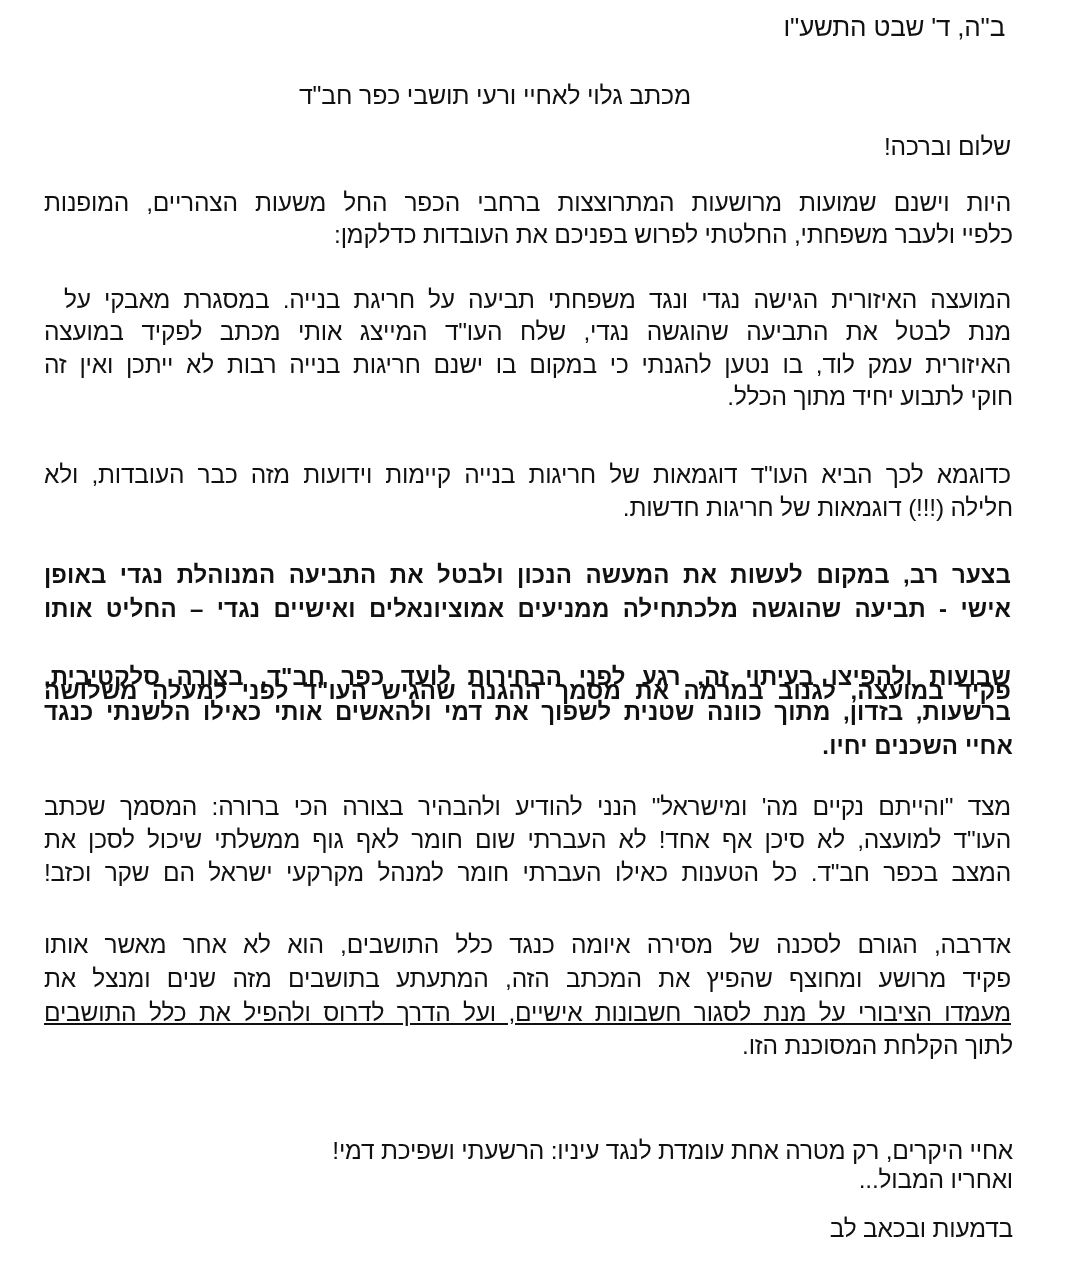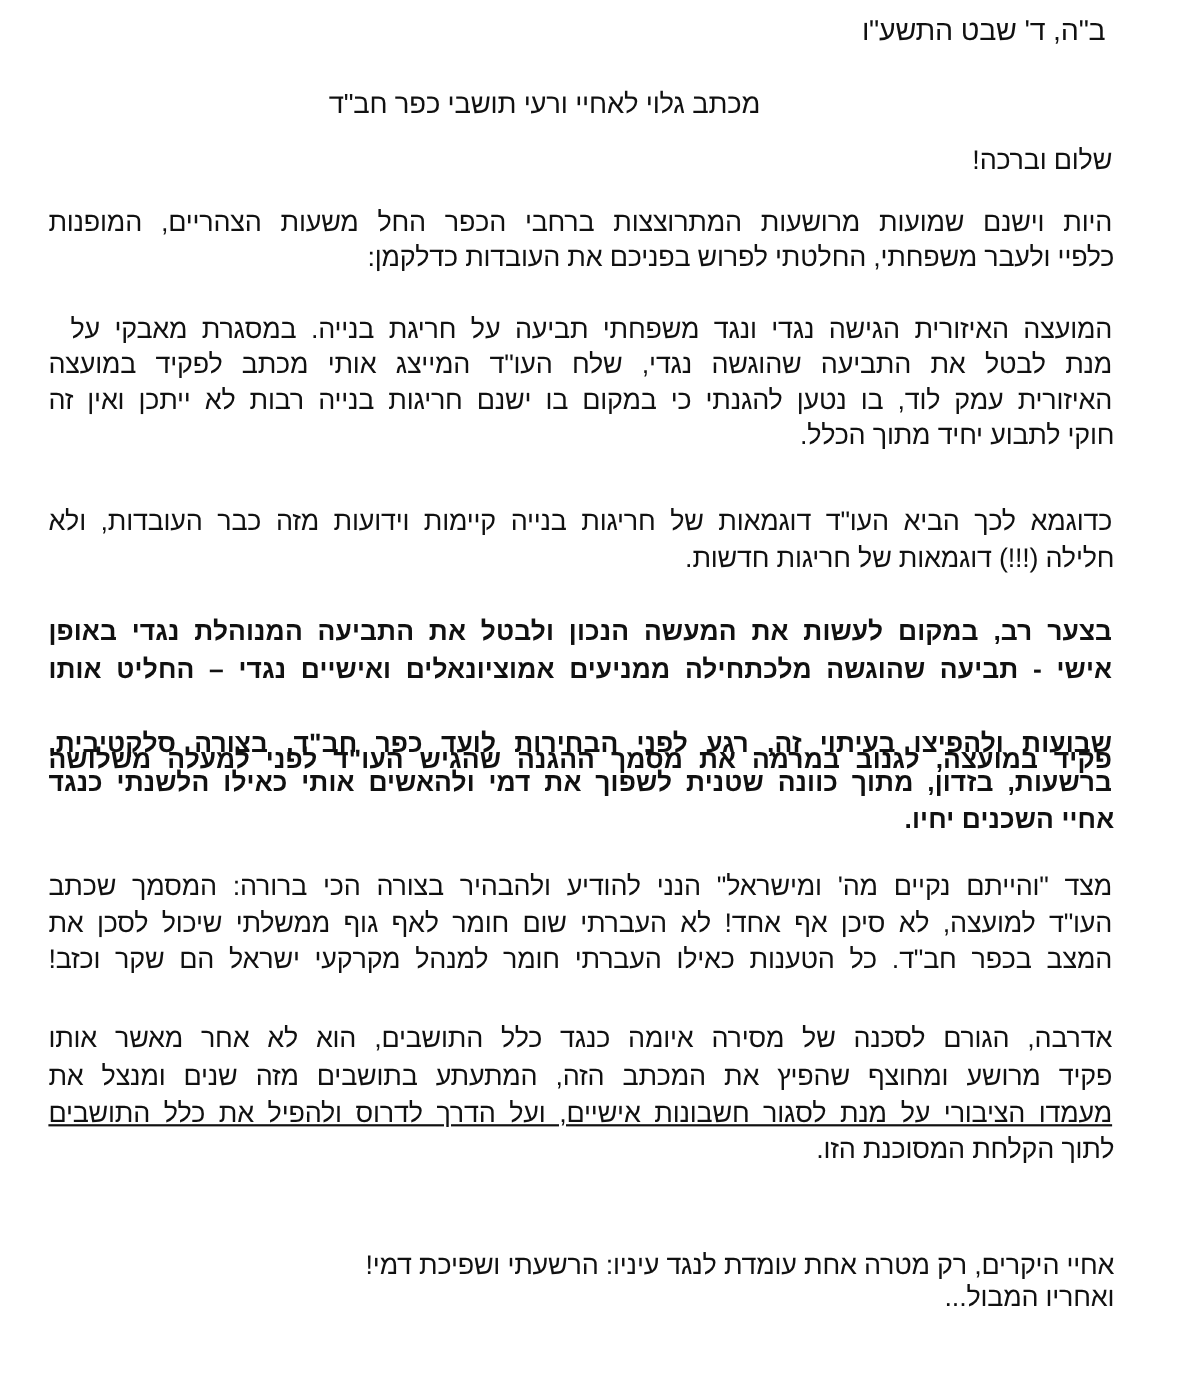--- a/index.html
+++ b/index.html
@@ -70,14 +70,15 @@
 
   <div>
     <div class="line justify" style="top:930px;">אדרבה, הגורם לסכנה של מסירה איומה כנגד כלל התושבים, הוא לא אחר מאשר אותו</div>
     <div class="line justify" style="top:964px;">פקיד מרושע ומחוצף שהפיץ את המכתב הזה, המתעתע בתושבים מזה שנים ומנצל את</div>
     <div class="line justify" style="top:998px;text-decoration:underline;">מעמדו הציבורי על מנת לסגור חשבונות אישיים, ועל הדרך לדרוס ולהפיל את כלל התושבים</div>
     <div class="line r" style="top:1031px;">לתוך הקלחת המסוכנת הזו.</div>
   </div>
 
   <div class="line r" style="top:1100px;margin-top:36px;">אחיי היקרים, רק מטרה אחת עומדת לנגד עיניו: הרשעתי ושפיכת דמי!</div>
   <div class="line r" style="top:1154px;margin-top:11px;">ואחריו המבול...</div>
+  <div class="line r" style="top:1214px;">בדמעות ובכאב לב</div>
 
 </div>
 
 </body></html>

